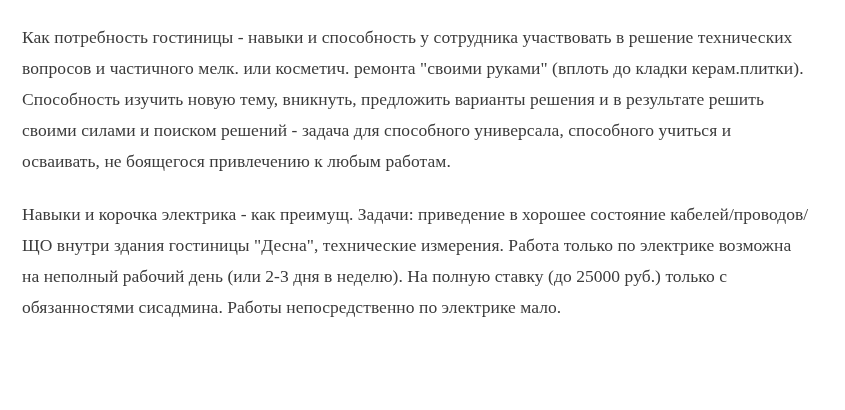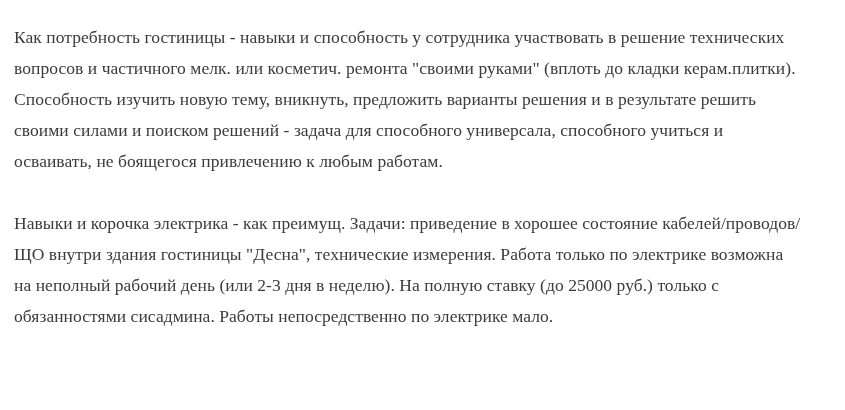--- a/index.html
+++ b/index.html
@@ -11,35 +11,35 @@
     height: 410px;
     background: #ffffff;
     font-family: "Liberation Serif", serif;
     color: #333333;
     overflow: hidden;
   }
   .doc {
     box-sizing: border-box;
     width: 845px;
     height: 362px;
-    padding: 22px 22px 0 14px;
+    padding: 22px 22px 0 22px;
     background: #ffffff;
   }
   .para {
     font-family: "Liberation Serif", serif;
     font-size: 17.5px;
     line-height: 31px;
     color: #3b3b3b;
     text-align: left;
     letter-spacing: 0.05px;
     margin: 0;
     max-width: 790px;
   }
   .para + .para {
-    margin-top: 31px;
+    margin-top: 22px;
   }
 </style>
 </head>
 <body>
 
 <div class="doc">
   <p class="para">Как потребность гостиницы - навыки и способность у сотрудника участвовать в решение технических вопросов и частичного мелк. или косметич. ремонта "своими руками" (вплоть до кладки керам.плитки). Способность изучить новую тему, вникнуть, предложить варианты решения и в результате решить своими силами и поиском решений - задача для способного универсала, способного учиться и осваивать, не боящегося привлечению к любым работам.</p>
   <p class="para">Навыки и корочка электрика - как преимущ. Задачи: приведение в хорошее состояние кабелей/проводов/ЩО внутри здания гостиницы "Десна", технические измерения. Работа только по электрике возможна на неполный рабочий день (или 2-3 дня в неделю). На полную ставку (до 25000 руб.) только с обязанностями сисадмина. Работы непосредственно по электрике мало.</p>
 </div>
 

